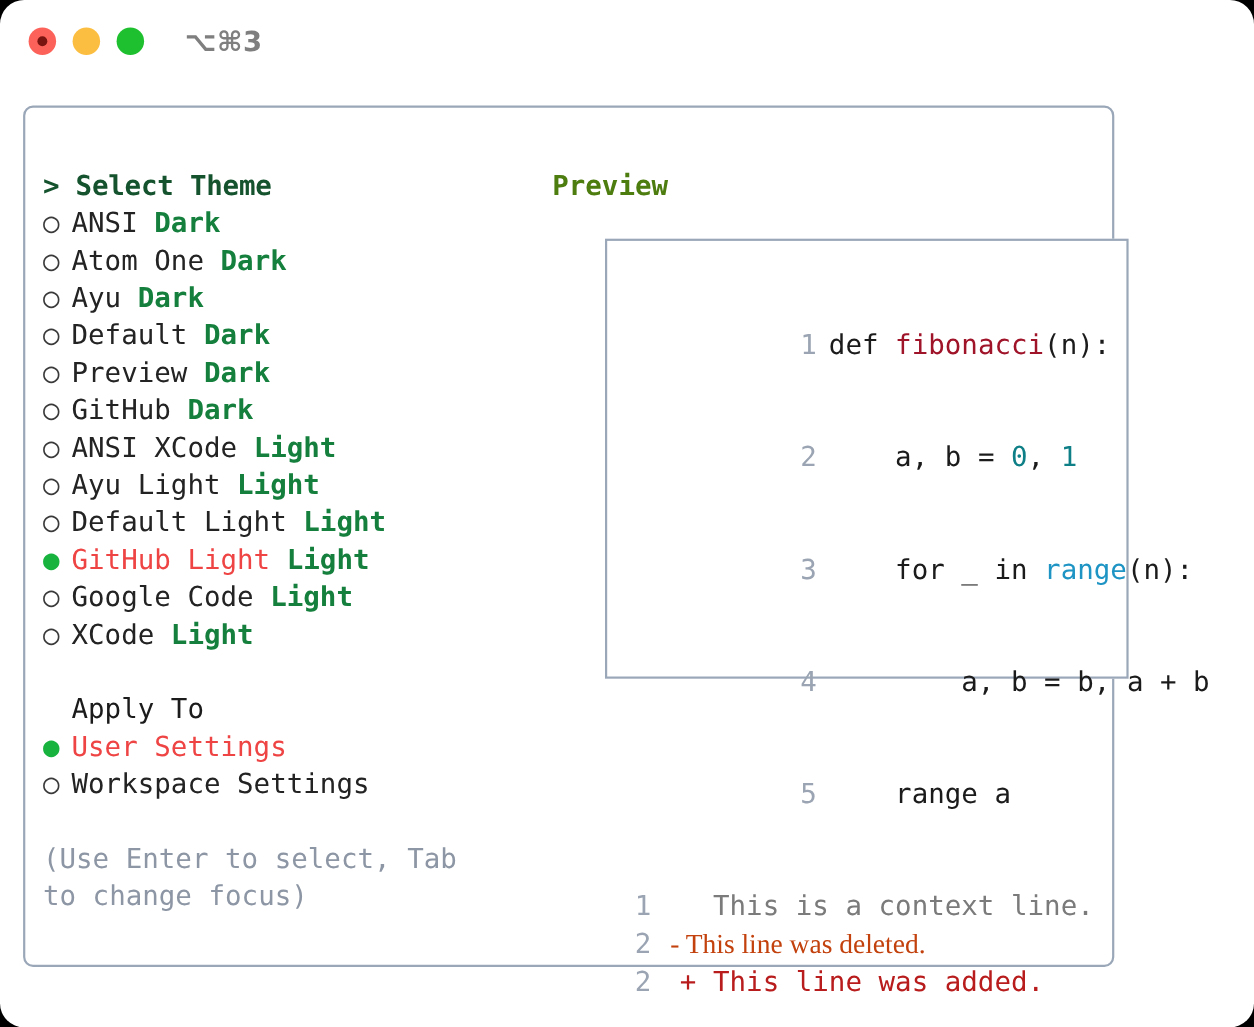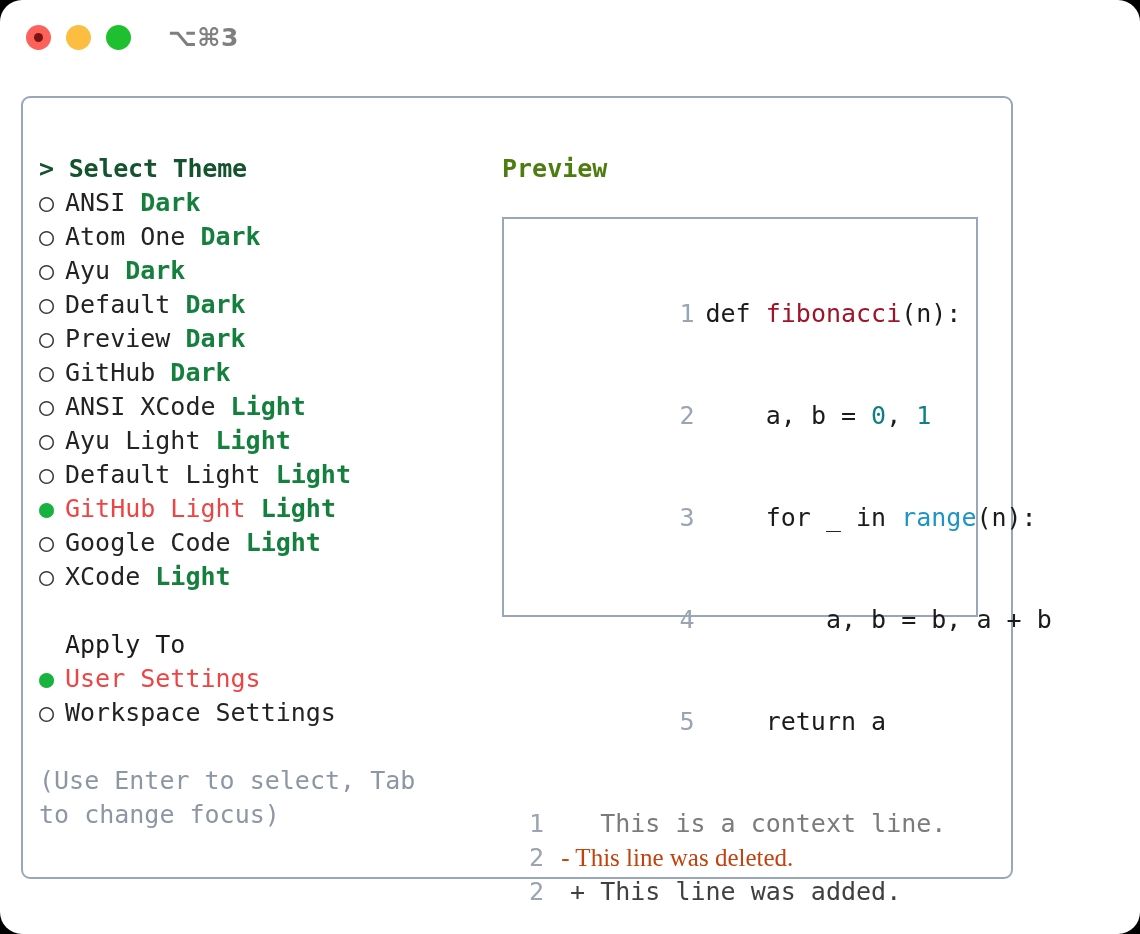--- a/index.html
+++ b/index.html
@@ -152,20 +152,21 @@
     white-space: pre;
   }
   .preview-box {
     margin-top: 31px;
     width: 476px;
     height: 400px;
     border: 2px solid #9aa7b8;
     box-sizing: border-box;
     background: #ffffff;
     padding: 44px 0 0 18px;
+    margin-left: 48px;
   }
   .code-line {
     font-size: 25px;
     line-height: 34px;
     white-space: pre;
     color: #1b1b1b;
   }
   .ln {
     display: inline-block;
     width: 22px;
@@ -174,21 +175,21 @@
     margin-right: 11px;
   }
   .blank-line { height: 34px; }
 
   .tok-fn      { color: #a0142a; }
   .tok-num     { color: #0e7f86; }
   .tok-builtin { color: #1d94c4; }
   .tok-var     { }
   .diff-ctx    { color: #7b7b7b; }
   .diff-del    { color: #c2410c; font-family: Liberation Serif, serif; }
-  .diff-add    { color: #404040; }
+  .diff-add    { color: #b91c1c; }
 </style>
 </head>
 <body>
 
 <div class="window">
 
   <div class="titlebar">
     <div class="lights">
       <span class="light light-close"></span>
       <span class="light light-min"></span>
@@ -246,21 +247,21 @@
 
         <div class="code-line">
           <span class="ln">3</span><span>    </span><span>for _ in </span><span class="tok-builtin">range</span><span>(n):</span>
         </div>
 
         <div class="code-line">
           <span class="ln">4</span><span class="tok-var">        a, b = b, a + b</span>
         </div>
 
         <div class="code-line">
-          <span class="ln">5</span><span>    return a</span>
+          <span class="ln">5</span><span>    range a</span>
         </div>
 
         <div class="blank-line"></div>
 
         <div id="diff-rows">
             <div class="code-line"><span class="ln">1</span><span class="diff-ctx">   This is a context line.</span></div>
             <div class="code-line"><span class="ln">2</span><span class="diff-del"> - This line was deleted.</span></div>
             <div class="code-line"><span class="ln">2</span><span class="diff-add"> + This line was added.</span></div>
           </div>
       </div>

